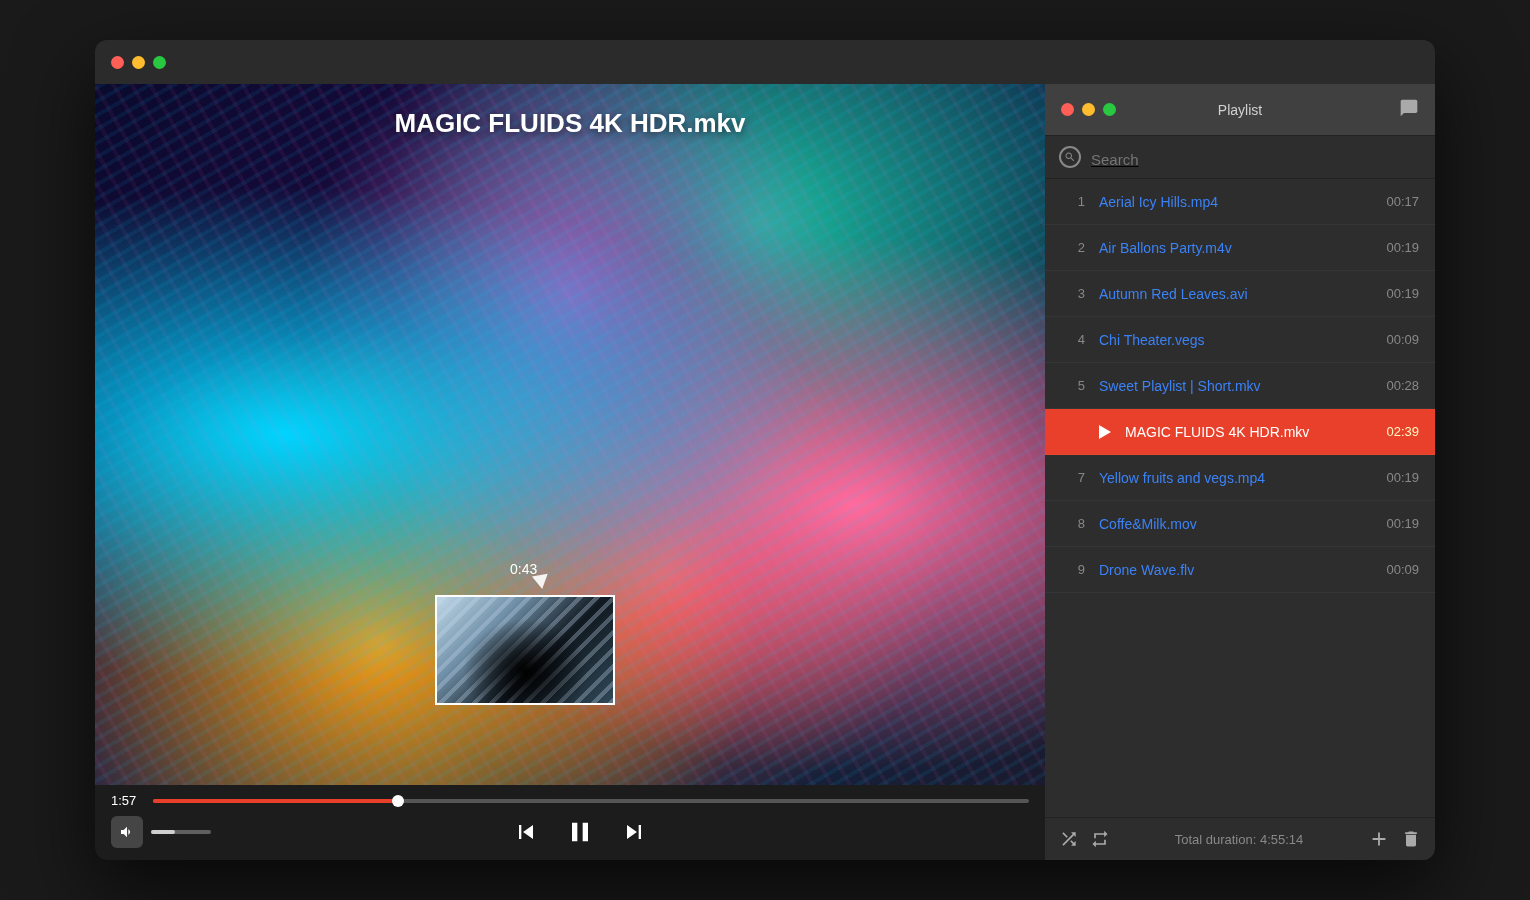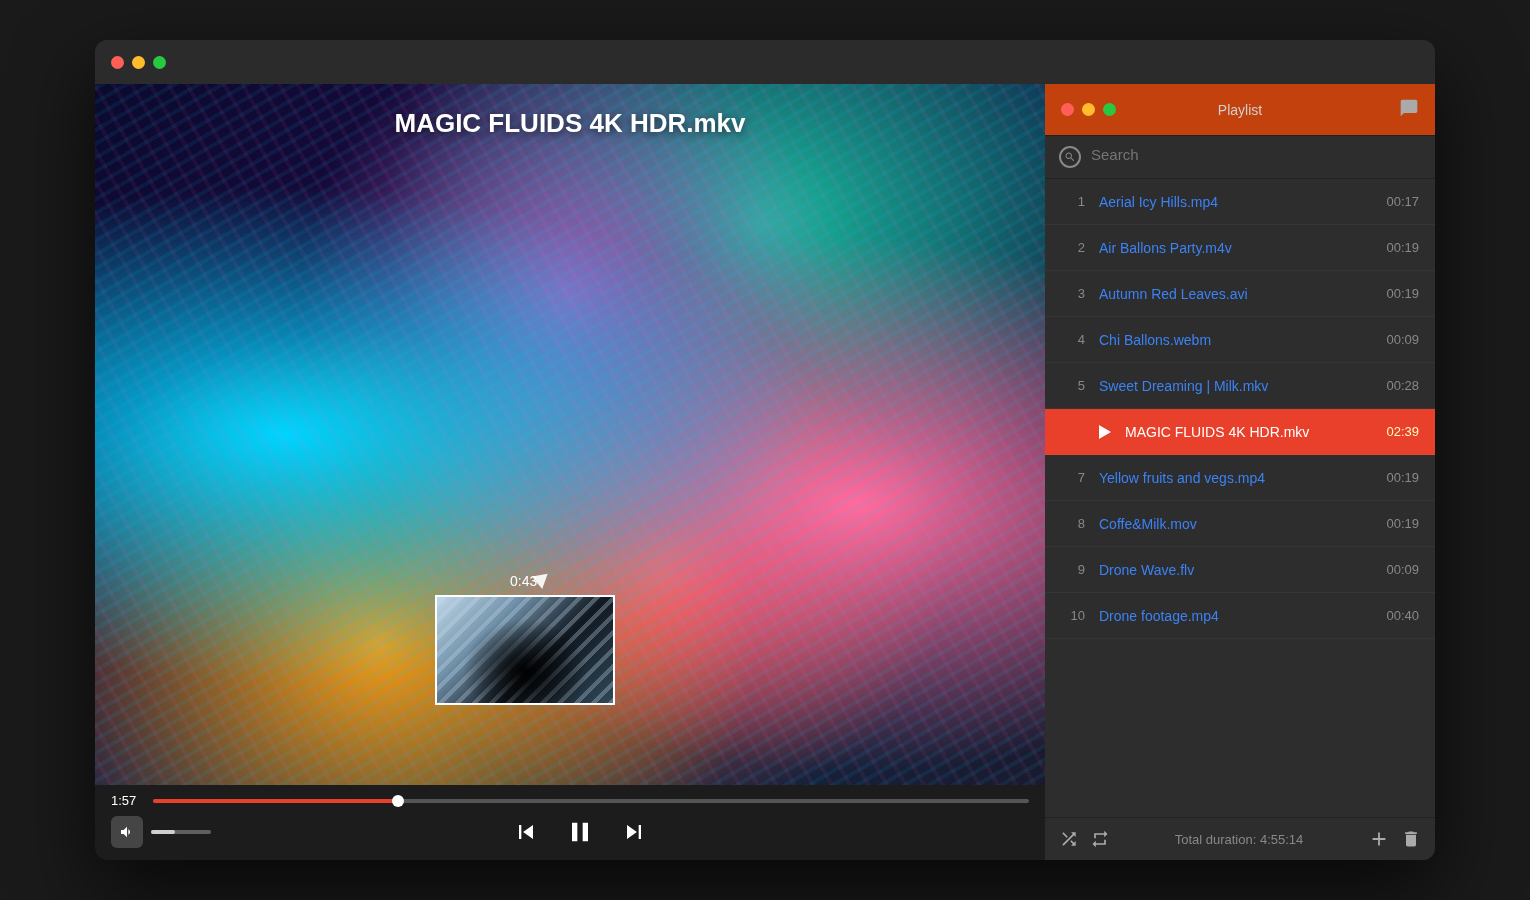--- a/index.html
+++ b/index.html
@@ -136,21 +136,21 @@
     .thumbnail-preview::before {
       content: '';
       position: absolute;
       inset: 0;
       background: radial-gradient(ellipse at 50% 70%, #000 0%, transparent 50%),
                   repeating-linear-gradient(-45deg, rgba(200,220,240,0.3) 0, rgba(200,220,240,0.3) 4px, transparent 4px, transparent 12px);
     }
 
     .time-tooltip {
       position: absolute;
-      bottom: 196px;
+      bottom: 208px;
       left: 415px;
       color: #fff;
       font-size: 14px;
       font-weight: 500;
     }
 
     
     .controls-bar {
       background: rgba(30,30,30,0.92);
       padding: 8px 16px 12px;
@@ -289,21 +289,21 @@
     
     .playlist-panel {
       width: 390px;
       background: #2d2d2d;
       display: flex;
       flex-direction: column;
       flex-shrink: 0;
     }
 
     .playlist-header {
-      background: #c2410c;
+      background: #404040;
       padding: 8px 16px;
       height: 52px;
       display: flex;
       align-items: center;
       justify-content: space-between;
       border-bottom: 1px solid #222;
       position: relative;
     }
 
     .playlist-traffic-lights {
@@ -330,23 +330,24 @@
     }
 
     .playlist-chat-icon {
       color: #aaa;
       cursor: pointer;
     }
 
     .search-bar {
       padding: 10px 14px;
       display: flex;
-      align-items: flex-start;
+      align-items: flex-end;
       gap: 10px;
       border-bottom: 1px solid #222;
+      text-decoration: underline;
     }
 
     .search-icon-circle {
       width: 22px;
       height: 22px;
       border-radius: 50%;
       border: 2px solid #888;
       display: flex;
       align-items: center;
       justify-content: center;
@@ -578,26 +579,26 @@
       <span class="item-name">Air Ballons Party.m4v</span>
       <span class="item-duration">00:19</span>
     </div>
           <div class="playlist-item">
       <span class="item-num">3</span>
       <span class="item-name">Autumn Red Leaves.avi</span>
       <span class="item-duration">00:19</span>
     </div>
           <div class="playlist-item">
       <span class="item-num">4</span>
-      <span class="item-name">Chi Ballons.webm</span>
+      <span class="item-name">Chi Theater.vegs</span>
       <span class="item-duration">00:09</span>
     </div>
           <div class="playlist-item">
       <span class="item-num">5</span>
-      <span class="item-name">Sweet Dreaming | Milk.mkv</span>
+      <span class="item-name">Sweet Playlist | Short.mkv</span>
       <span class="item-duration">00:28</span>
     </div>
           <div class="playlist-item active">
       <span class="item-num"></span>
       <div class="play-icon-small"></div>
       <span class="item-name">MAGIC FLUIDS 4K HDR.mkv</span>
       <span class="item-duration">02:39</span>
     </div>
           <div class="playlist-item">
       <span class="item-num">7</span>
@@ -607,25 +608,20 @@
           <div class="playlist-item">
       <span class="item-num">8</span>
       <span class="item-name">Coffe&amp;Milk.mov</span>
       <span class="item-duration">00:19</span>
     </div>
           <div class="playlist-item">
       <span class="item-num">9</span>
       <span class="item-name">Drone Wave.flv</span>
       <span class="item-duration">00:09</span>
     </div>
-          <div class="playlist-item">
-      <span class="item-num">10</span>
-      <span class="item-name">Drone footage.mp4</span>
-      <span class="item-duration">00:40</span>
-    </div>
         </div>
 
       <div class="playlist-footer">
         <div class="footer-icon">
           <svg width="20" height="20" viewBox="0 0 24 24" fill="#aaa">
             <path d="M10.59 9.17L5.41 4 4 5.41l5.17 5.17 1.42-1.41zM14.5 4l2.04 2.04L4 18.59 5.41 20 17.96 7.46 20 9.5V4h-5.5zm.33 9.41l-1.41 1.41 3.13 3.13L14.5 20H20v-5.5l-2.04 2.04-3.13-3.13z"></path>
           </svg>
         </div>
         <div class="footer-icon">
           <svg width="20" height="20" viewBox="0 0 24 24" fill="#aaa">

